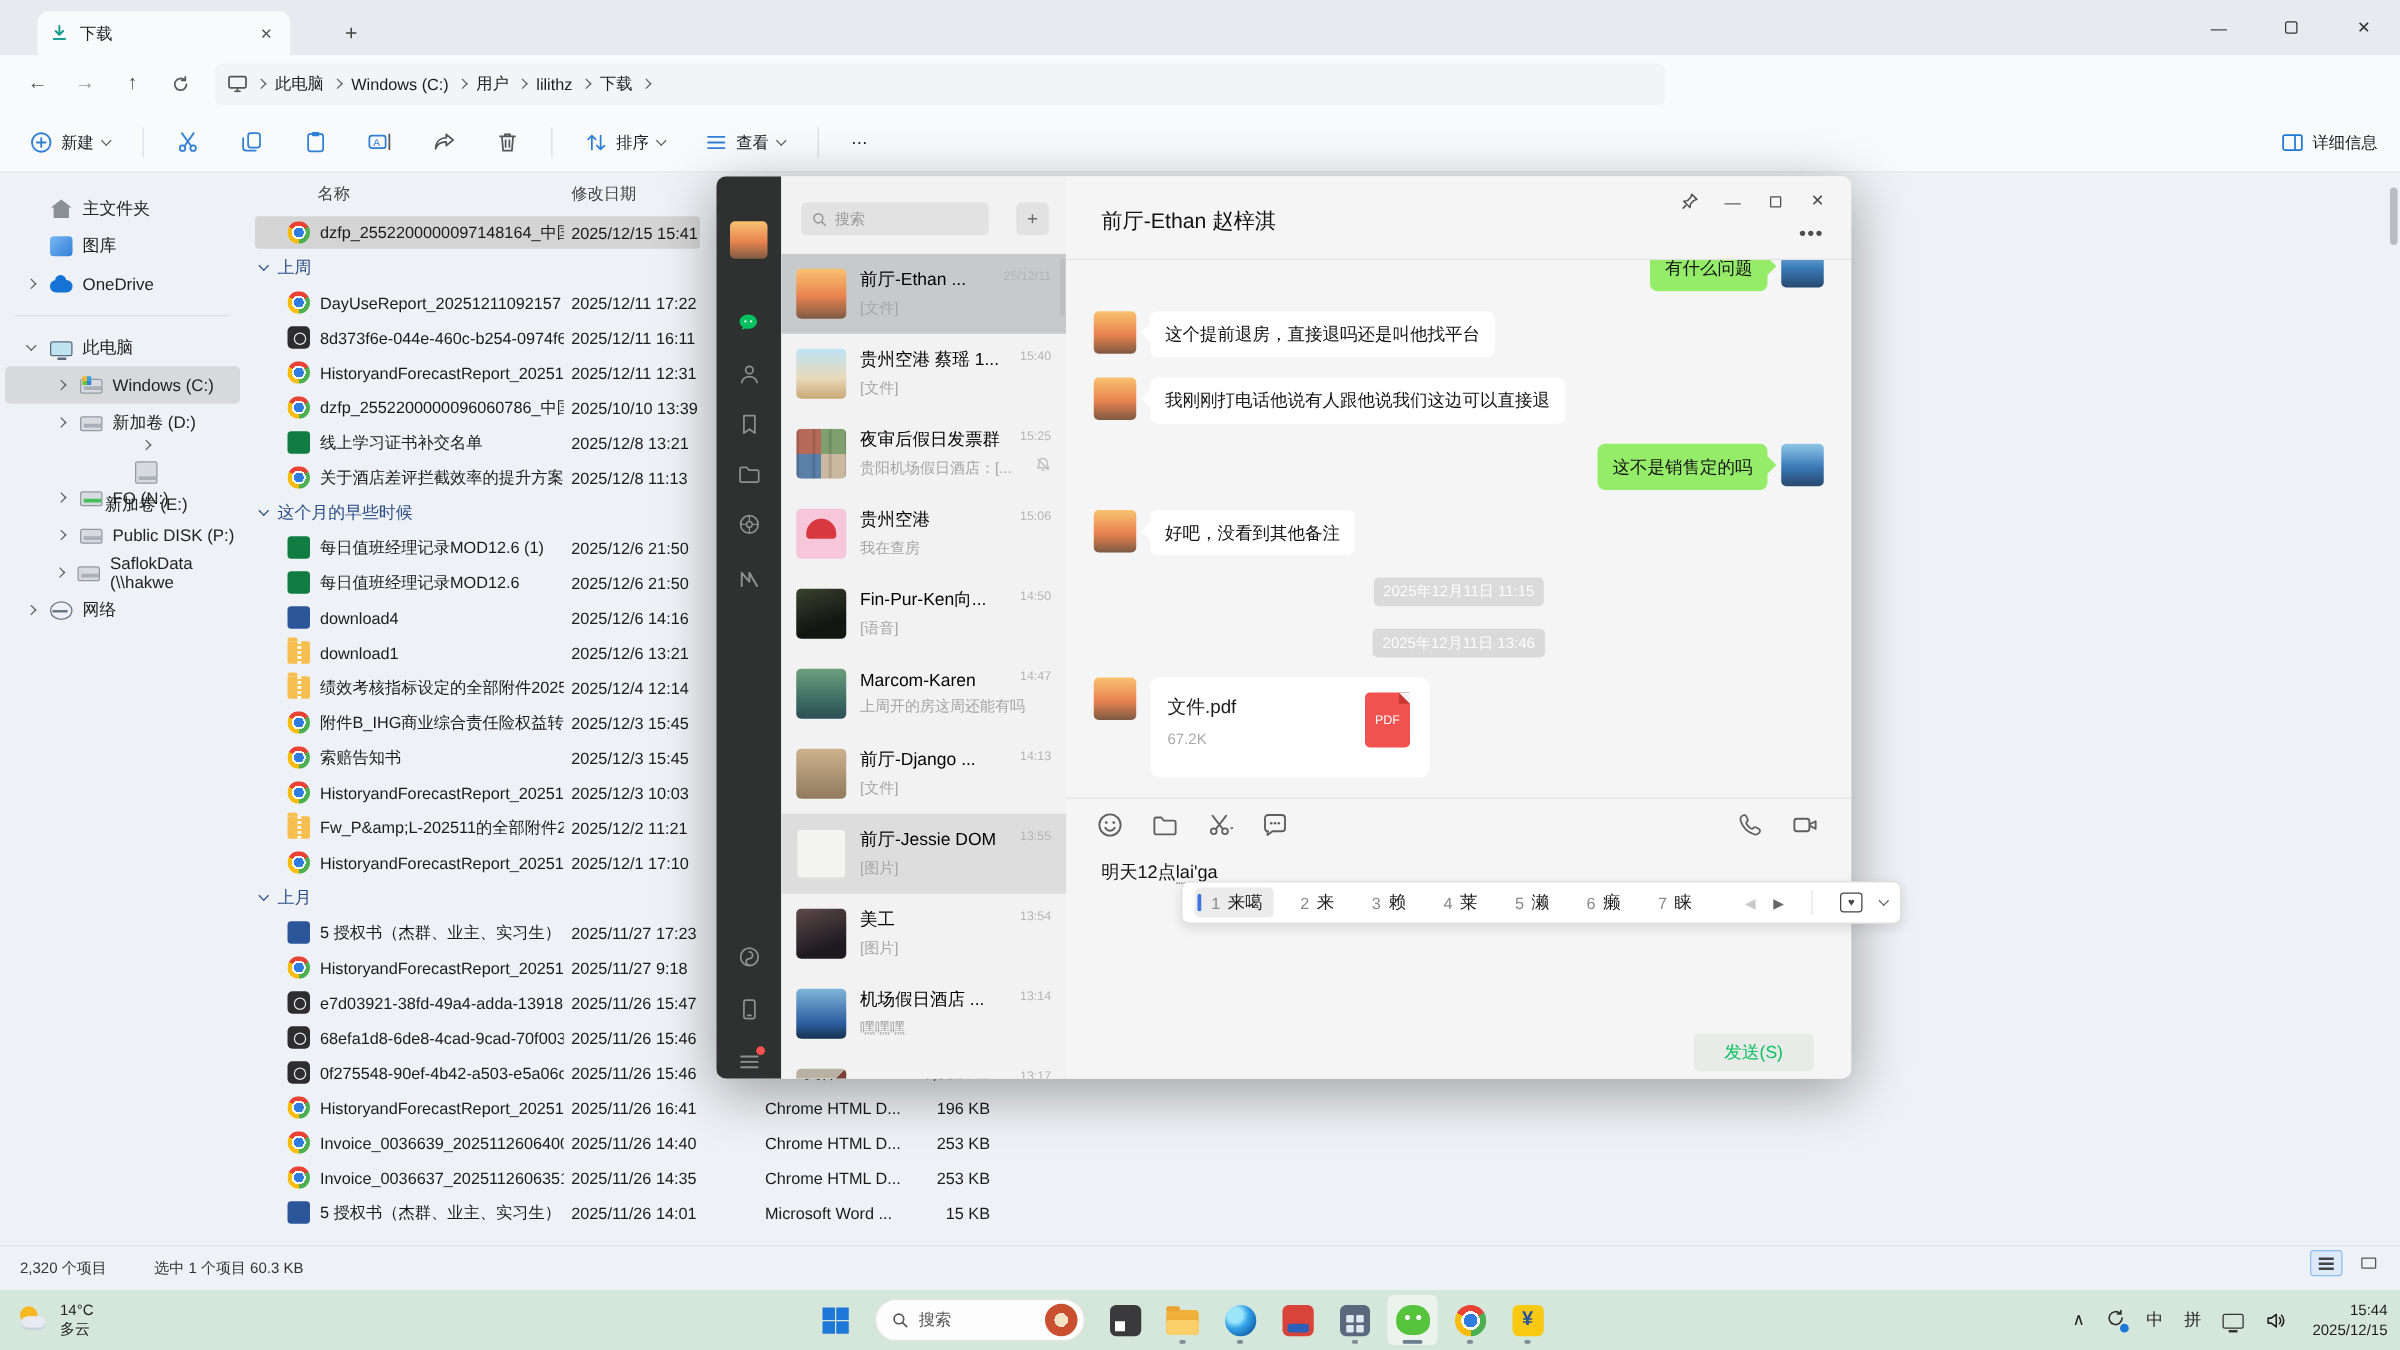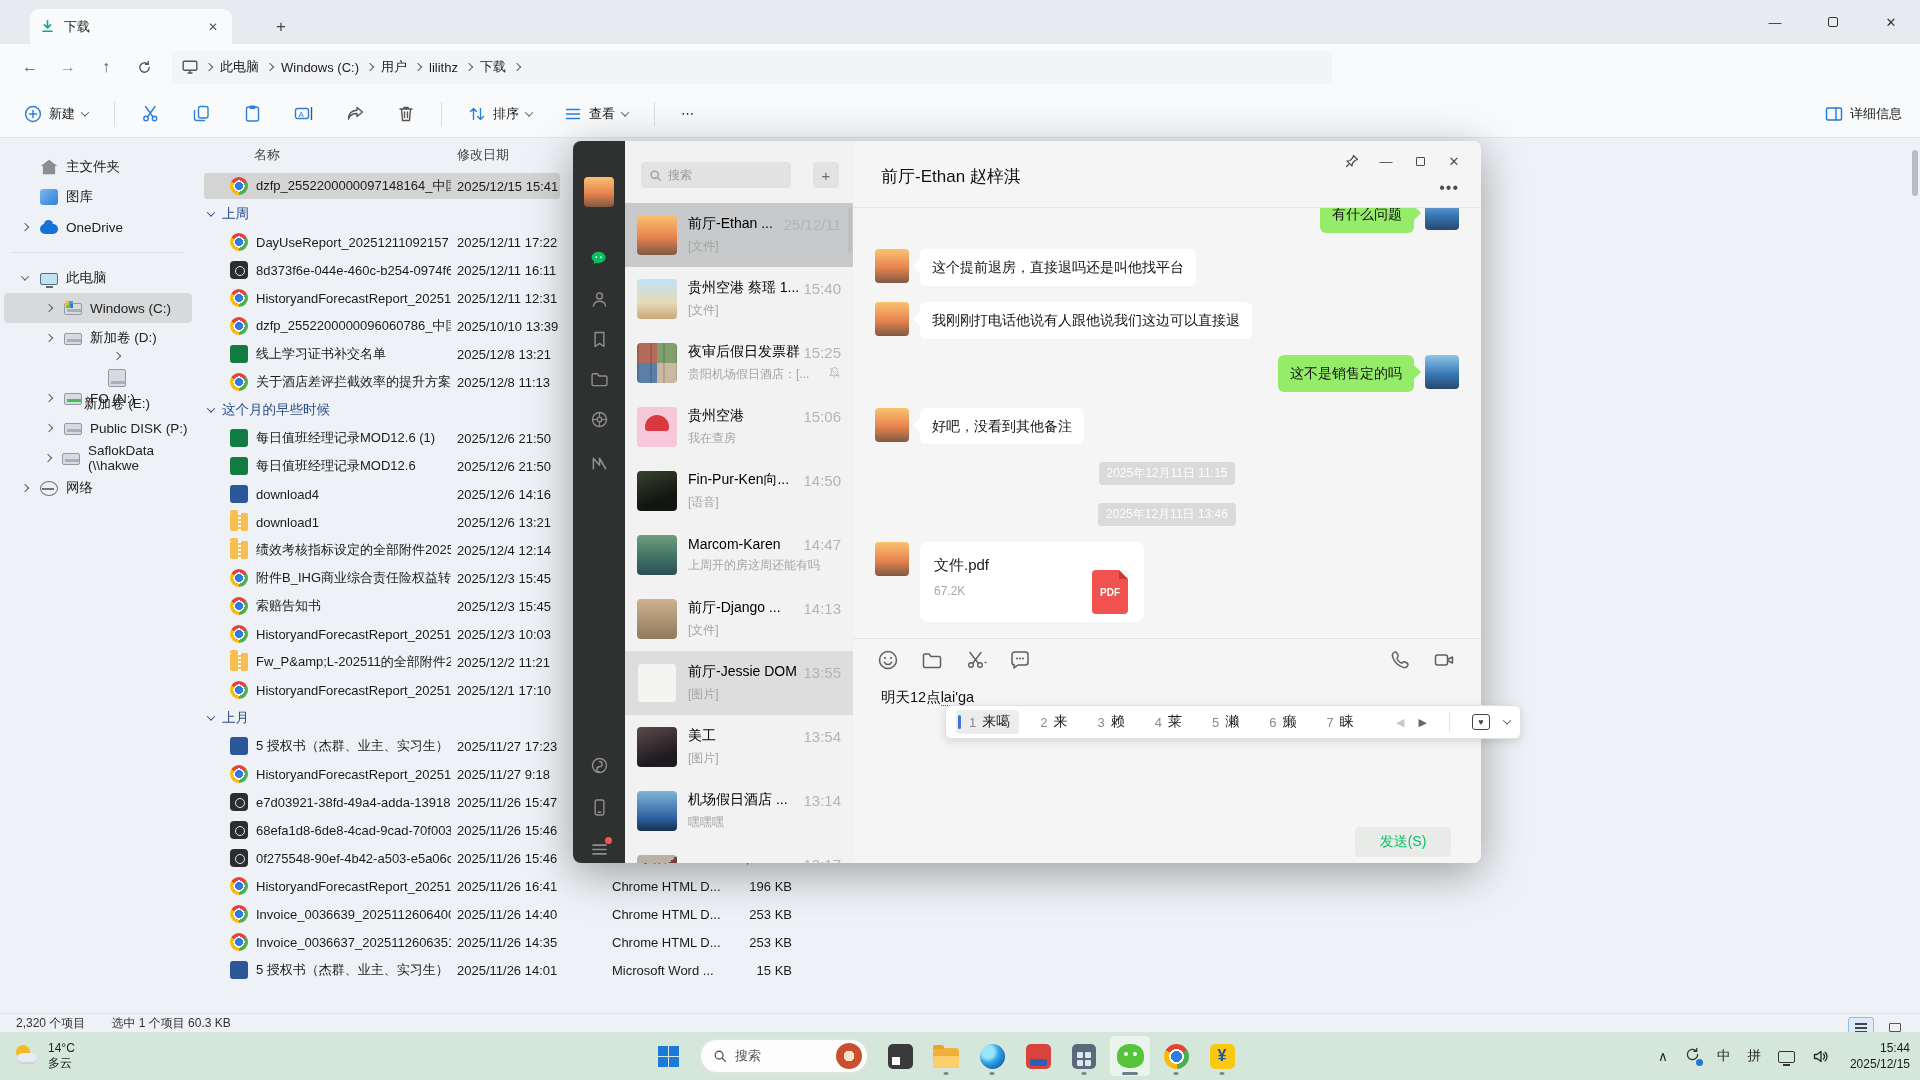--- a/index.html
+++ b/index.html
@@ -67,22 +67,22 @@
   .frow .fname { position:absolute; left:60px; width:195px; white-space:nowrap; overflow:hidden; }
   .frow .fdate { position:absolute; left:261px; }
   .frow .ftype { position:absolute; left:416px; color:#1b1b1b; }
   .frow .fsize { position:absolute; left:516px; width:80px; text-align:right; }
   .frow.sel::before { content:""; position:absolute; left:8px; width:356px; height:26px;
     background:#d4d4d4; border-radius:3px; z-index:-1; }
   .grow { height:28px; display:flex; align-items:center; gap:8px; padding-left:12px;
     color:#2b4d85; font-size:13.5px; }
   .frow, .grow { z-index:0; position:relative; }
 
-  .statusbar { position:absolute; bottom:0; left:0; right:0; height:19px; background:#eef1f5;
-    border-top:1px solid #e0e3e7; display:flex; align-items:center; gap:26px;
+  .statusbar { position:absolute; bottom:0; left:0; right:0; height:36px; background:#eef1f5;
+    border-top:1px solid #e0e3e7; display:flex; align-items:center; gap:38px;
     padding:0 16px; font-size:12px; color:#333; }
   .viewbtns { position:absolute; right:12px; top:3px; display:flex; gap:8px; }
   .vb { width:26px; height:21px; border-radius:3px; display:flex; align-items:center; justify-content:center; }
   .vb.sel { background:#dceafb; border:1px solid #8fbef0; }
   .vb .lines { width:12px; height:10px; border-top:2px solid #444; border-bottom:2px solid #444;
     position:relative; }
   .vb .lines::after { content:""; position:absolute; top:2px; left:0; right:0; height:2px; background:#444; }
   .vb .thumbrect { width:12px; height:9px; border:1.4px solid #555; border-radius:1px; }
   .vscroll { position:absolute; right:2px; top:150px; width:6px; height:700px; }
   .vscroll .thumb { width:6px; height:46px; background:#b9bdc2; border-radius:3px; }
@@ -141,21 +141,21 @@
     background:#e2e2e2; border-radius:4px; display:flex; align-items:center; justify-content:center;
     color:#6b6b6b; font-size:15px; }
   .wc-items { position:absolute; top:62px; left:0; right:0; bottom:0; overflow:hidden; }
   .citem { height:64px; display:flex; align-items:center; padding:0 12px; position:relative; }
   .citem.sel { background:#c7c9ca; }
   .citem.hov { background:#dddddd; }
   .cav { width:40px; height:40px; border-radius:4px; flex:0 0 40px; }
   .cmeta { margin-left:11px; flex:1; min-width:0; }
   .cname { font-size:14px; color:#000000; white-space:nowrap; overflow:hidden; max-width:125px; }
   .cprev { font-size:12px; color:#a5a5a5; margin-top:5px; white-space:nowrap; overflow:hidden; max-width:138px;}
-  .ctime { position:absolute; right:12px; top:13px; font-size:15px; color:#b4b4b4; }
+  .ctime { position:absolute; right:12px; top:13px; font-size:10px; color:#b4b4b4; }
   .cmute { position:absolute; right:12px; bottom:12px; }
   .wc-lscroll { position:absolute; right:1px; top:66px; width:4px; height:46px; background:#bfbfbf; border-radius:2px; }
 
   .av-sunset { background:linear-gradient(180deg,#f9c270 0%,#e8834f 55%,#7e5a43 100%); }
   .av-cat { background:linear-gradient(180deg,#bfe3f7 0%,#e8d9b8 60%,#c9a877 100%); }
   .av-group { background:
      linear-gradient(90deg, rgba(0,0,0,.12) 0 2px, rgba(0,0,0,0) 2px) 13px 0/13px 100% repeat-x,
      conic-gradient(#7f9f6e 0 25%, #cbb8a0 0 50%, #5a7fa8 0 75%, #b66a5a 0); }
   .av-pink { background:#f6c6d9; position:relative; overflow:hidden; }
   .av-pink::after { content:""; position:absolute; left:8px; top:8px; width:24px; height:16px;
@@ -192,22 +192,22 @@
   .bubble.green { background:#95ec69; margin-right:11px; }
   .bubble.green::before { content:""; position:absolute; right:-5px; top:12px; width:10px; height:10px;
     background:#95ec69; transform:rotate(45deg); }
   .ts { text-align:center; margin-top:18px; }
   .ts span { display:inline-block; background:#dadada; color:#fdfdfd; font-size:12px;
     padding:3px 8px; border-radius:4px; }
   .filecard { width:224px; height:80px; background:#fff; border-radius:8px; margin-left:11px;
     position:relative; padding:14px 14px; }
   .fc-name { font-size:15px; color:#1a1a1a; }
   .fc-size { font-size:12px; color:#a8a8a8; margin-top:9px; }
-  .fc-badge { position:absolute; right:16px; top:28px; width:36px; height:44px; background:#f0524f;
-    border-radius:4px; color:#fff; font-size:10px; font-weight:bold; display:flex;
+  .fc-badge { position:absolute; right:16px; top:12px; width:36px; height:44px; background:#f0524f;
+    border-radius:4px; color:#fff; font-size:10px; font-weight:normal; display:flex;
     align-items:center; justify-content:center; }
   .fc-badge::before { content:""; position:absolute; right:0; top:0; border-style:solid;
     border-width:0 9px 9px 0; border-color:#f5f5f5 #f5f5f5 #c93836 #c93836; }
 
   .wc-cline { position:absolute; left:0; right:0; top:497px; height:1px; background:#e4e4e4; }
   .cmp-icons { position:absolute; left:24px; top:508px; display:flex; gap:22px; }
   .cmp-icons svg, .cmp-right svg { width:22px; height:22px; }
   .cmp-right { position:absolute; right:26px; top:508px; display:flex; gap:22px; }
   .cmp-input { position:absolute; left:28px; top:547px; font-size:14.5px; color:#111; }
   .cmp-comp { border-bottom:1.5px dotted #555; }

